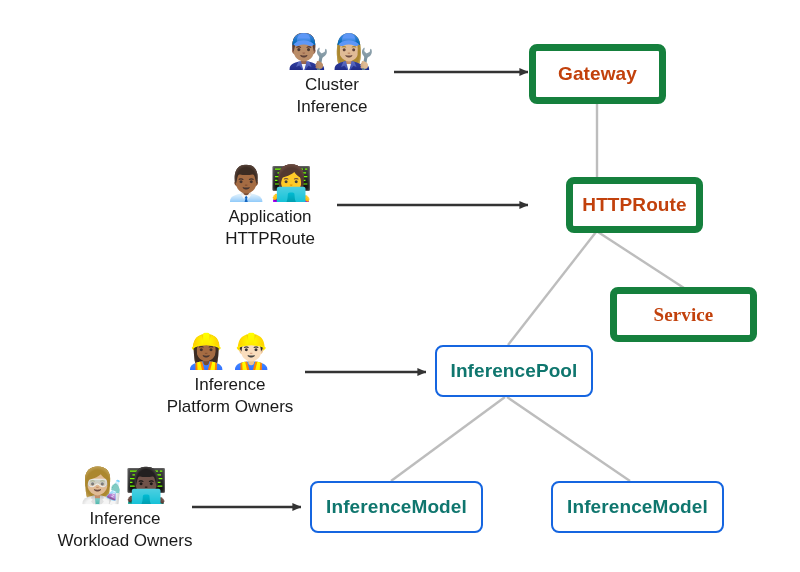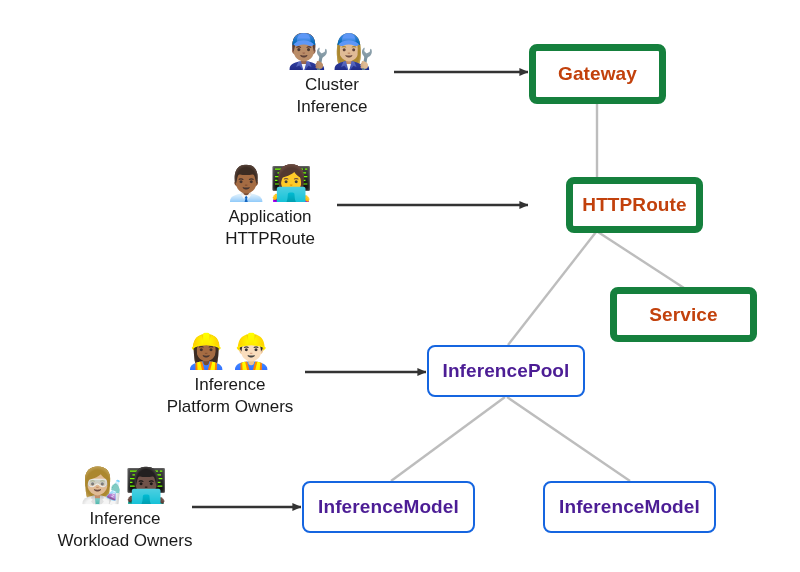--- a/index.html
+++ b/index.html
@@ -36,21 +36,22 @@
     justify-content: center;
     color: #c2410c;
     font-weight: bold;
     font-size: 19px;
     letter-spacing: 0.1px;
     white-space: nowrap;
   }
   .node.api {
     border-color: #1565e0;
     border-width: 2px;
-    color: #4c1d95;
+    color: #0f766e;
+    margin-left: 8px;
   }
   .persona {
     position: absolute;
     display: flex;
     flex-direction: column;
     align-items: center;
     width: 240px;
   }
   .persona .emoji-row {
     font-size: 34px;
@@ -93,21 +94,21 @@
   </svg>
 
   <div class="node" style="left:529px; top:44px; width:137px; height:60px;">
     <span>Gateway</span>
   </div>
 
   <div class="node" style="left:529px; top:177px; width:137px; height:56px;margin-left:37px;">
     <span>HTTPRoute</span>
   </div>
 
-  <div class="node" style="left:610px; top:287px; width:147px; height:55px;">
+  <div class="node" style="left:610px; top:287px; width:147px; height:55px;font-family:Liberation Serif, serif;">
     <span>Service</span>
   </div>
 
   <div class="node api" style="left:427px; top:345px; width:158px; height:52px;">
     <span>InferencePool</span>
   </div>
 
   <div class="node api" style="left:302px; top:481px; width:173px; height:52px;">
     <span>InferenceModel</span>
   </div>

